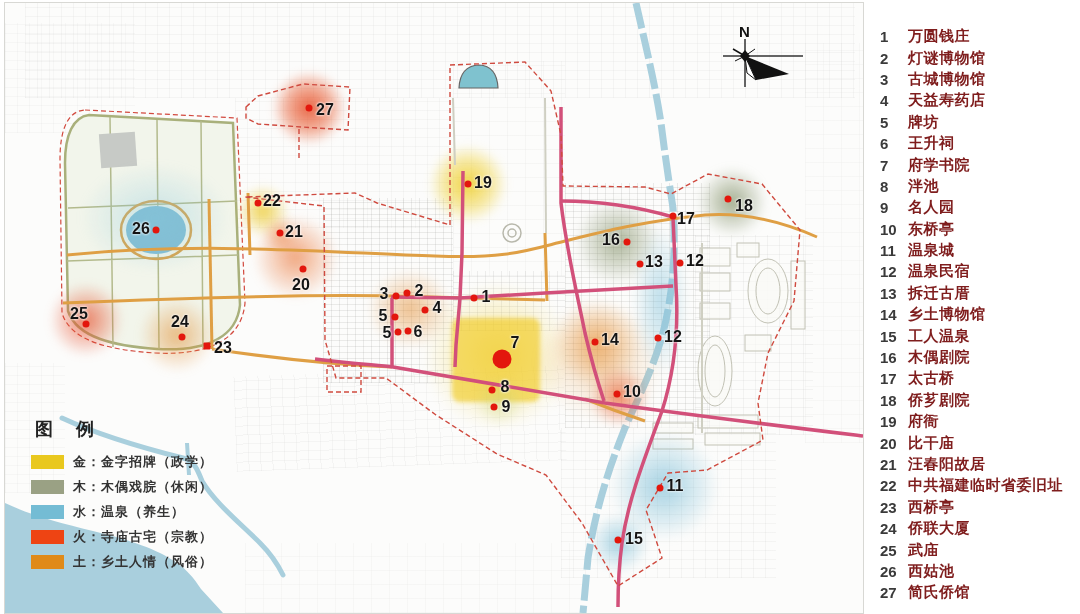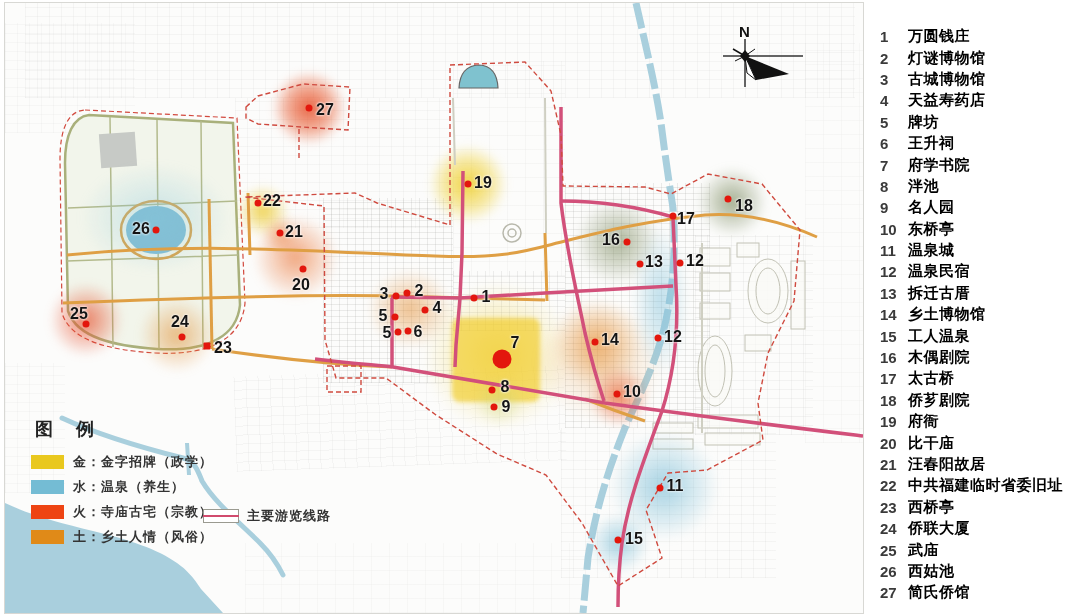--- a/index.html
+++ b/index.html
@@ -47,21 +47,21 @@
   .route-line{position:absolute;left:-1px;right:-1px;top:5px;height:2px;}
   .route-label{font-size:13px;font-weight:bold;color:#333;letter-spacing:1px;white-space:nowrap;}
   
   #compass{position:absolute;left:700px;top:18px;width:110px;height:80px;}
   #compass-n{position:absolute;left:34px;top:2px;font-size:15px;font-weight:bold;color:#111;}
   
   #poi-panel{position:absolute;left:866px;top:0;width:214px;height:614px;background:#ffffff;}
   #poi-list{position:absolute;left:14px;top:26px;right:2px;}
   .poi-row{display:flex;align-items:center;height:21.4px;}
   .poi-num{width:28px;font-size:15px;color:#3a3a3a;font-weight:bold;}
-  .poi-name{font-size:15px;color:#000000;font-weight:bold;letter-spacing:.5px;white-space:nowrap;}
+  .poi-name{font-size:15px;color:#7f1d1d;font-weight:bold;letter-spacing:.5px;white-space:nowrap;}
 </style>
 </head>
 <body>
 
 <div id="stage">
 
   <div id="map">
 
     <div class="fab fab-md" style="left:20px;top:0;width:830px;height:95px;opacity:.55"></div>
     <div class="fab fab-md" style="left:0;top:20px;width:130px;height:110px;opacity:.4"></div>
@@ -240,39 +240,37 @@
       </div>
 
     <div id="legend">
       <div id="legend-title">图 例</div>
       <div id="legend-cats">
           <div class="cat-item">
             <span class="cat-swatch" style="background: rgb(233, 200, 30);"></span>
             <span class="cat-label">金：金字招牌（政学）</span>
           </div>
           <div class="cat-item">
+            <span class="cat-swatch" style="background: rgb(154, 161, 132);"></span>
+            <span class="cat-label">木：木偶戏脘（休闲）</span>
+          </div>
+          <div class="cat-item">
             <span class="cat-swatch" style="background: rgb(116, 188, 212);"></span>
             <span class="cat-label">水：温泉（养生）</span>
           </div>
           <div class="cat-item">
             <span class="cat-swatch" style="background: rgb(238, 68, 19);"></span>
             <span class="cat-label">火：寺庙古宅（宗教）</span>
           </div>
           <div class="cat-item">
             <span class="cat-swatch" style="background: rgb(224, 138, 24);"></span>
             <span class="cat-label">土：乡土人情（风俗）</span>
           </div>
         </div>
       <div id="legend-routes">
-          <div class="route-item">
-            <span class="route-box">
-              <span class="route-line" style="background: rgb(209, 75, 110);"></span>
-            </span>
-            <span class="route-label">主要游览线路</span>
-          </div>
         </div>
     </div>
 
     <div id="compass">
       <span id="compass-n">N</span>
       <svg width="110" height="80" viewBox="0 0 110 80">
         <line x1="40" y1="18" x2="40" y2="66" stroke="#333" stroke-width="1.5"></line>
         <line x1="18" y1="35" x2="98" y2="35" stroke="#333" stroke-width="1.5"></line>
         <polygon points="40,35 84,53 51,59" fill="#111"></polygon>
         <polygon points="40,35 51,59 42,52" fill="#fff" stroke="#111" stroke-width="1"></polygon>

